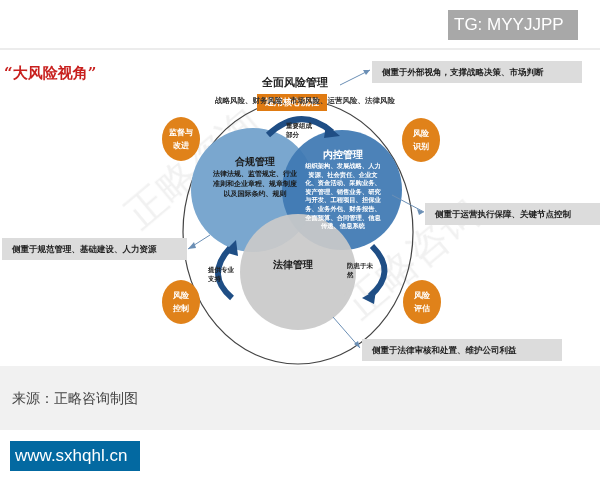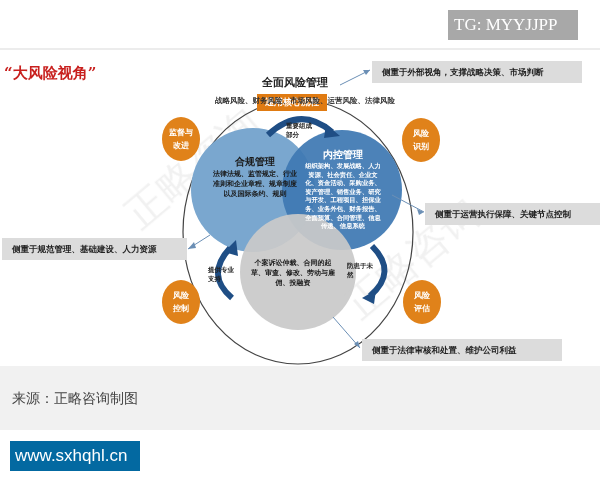--- a/index.html
+++ b/index.html
@@ -1,20 +1,20 @@
 <!DOCTYPE html>
 <html><head>
 <meta charset="utf-8">
 <style>
   html, body { margin:0; padding:0; }
   body { width:600px; height:480px; background:#ffffff; position:relative; overflow:hidden;
          font-family:"DejaVu Sans", sans-serif; }
   .abs { position:absolute; }
   .tg-badge { left:448px; top:10px; width:130px; height:30px; background:#a8a8a8; color:#fff;
-              font-family:Liberation Serif, serif; font-size:17px; line-height:30px;
+              font-family:Liberation Sans, sans-serif; font-size:17px; line-height:30px;
               padding-left:6px; box-sizing:border-box; }
   .frame { left:0; top:48px; width:600px; height:318px; background:#fff;
            border-top:2px solid #ececec; box-sizing:border-box; }
   .title { left:4px; top:64px; color:#c8201e; font-size:15px; font-weight:bold;
            font-family:"DejaVu Serif", serif; }
   .core-tag { left:257px; top:50px; width:70px; height:17px; background:#e07b12; color:#fff;
               font-size:9px; line-height:17px; text-align:center; font-weight:bold;margin-top:44px; }
   .comp-title { left:240px; top:75px; width:110px; text-align:center; font-size:11px; font-weight:bold;
                 color:#222; font-family:"DejaVu Serif", serif; }
   .risk-types { left:200px; top:96px; width:210px; text-align:center; font-size:7.5px; color:#333; font-weight:bold; }
@@ -109,21 +109,21 @@
 
 <div class="abs circ-text t-compliance">
   <div class="circ-title">合规管理</div>
   <div class="circ-body">法律法规、监管规定、行业准则和企业章程、规章制度以及国际条约、规则</div>
 </div>
 <div class="abs circ-text t-internal">
   <div class="circ-title">内控管理</div>
   <div class="circ-body" style="font-size:6.3px;line-height:8.6px;">组织架构、发展战略、人力资源、社会责任、企业文化、资金活动、采购业务、资产管理、销售业务、研究与开发、工程项目、担保业务、业务外包、财务报告、全面预算、合同管理、信息传递、信息系统</div>
 </div>
 <div class="abs circ-text t-legal">
-  <div class="circ-body">个案诉讼仲裁、合同的起草、审查、修改、劳动与雇佣、投融资</div>
+  <div class="circ-title">法律管理</div>
 </div>
 
 <div class="abs arrow-label al1">重要组成部分</div>
 <div class="abs arrow-label al2">提供专业支持</div>
 <div class="abs arrow-label al3">防患于未然</div>
 
 <div class="abs source-bar"></div>
 <div class="abs source-text">来源：正略咨询制图</div>
 
 <div class="abs url-badge">www.sxhqhl.cn</div>

